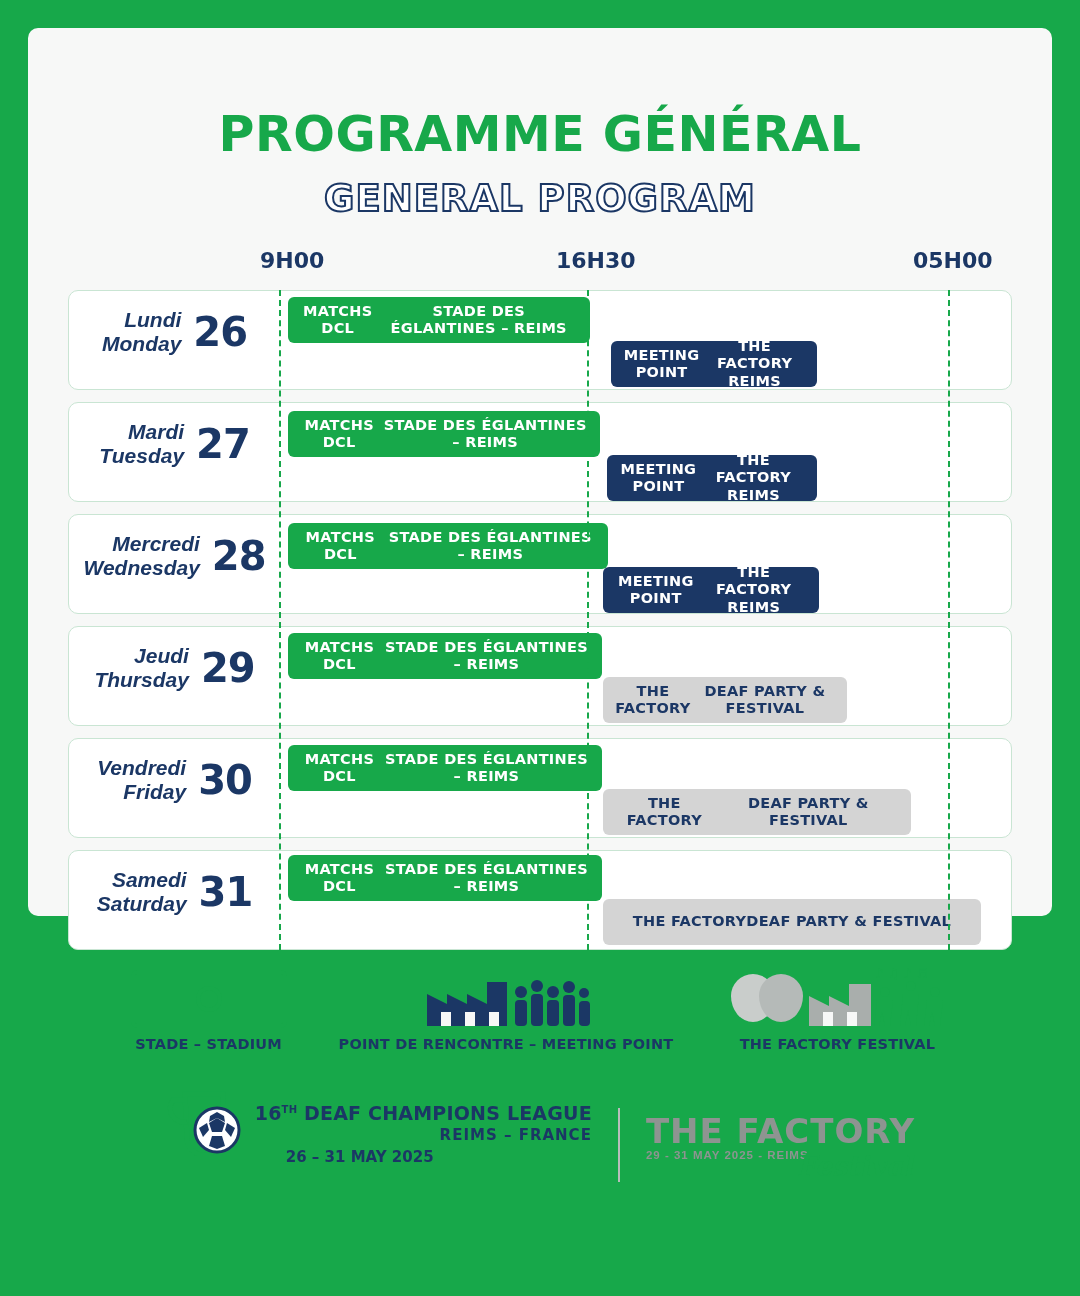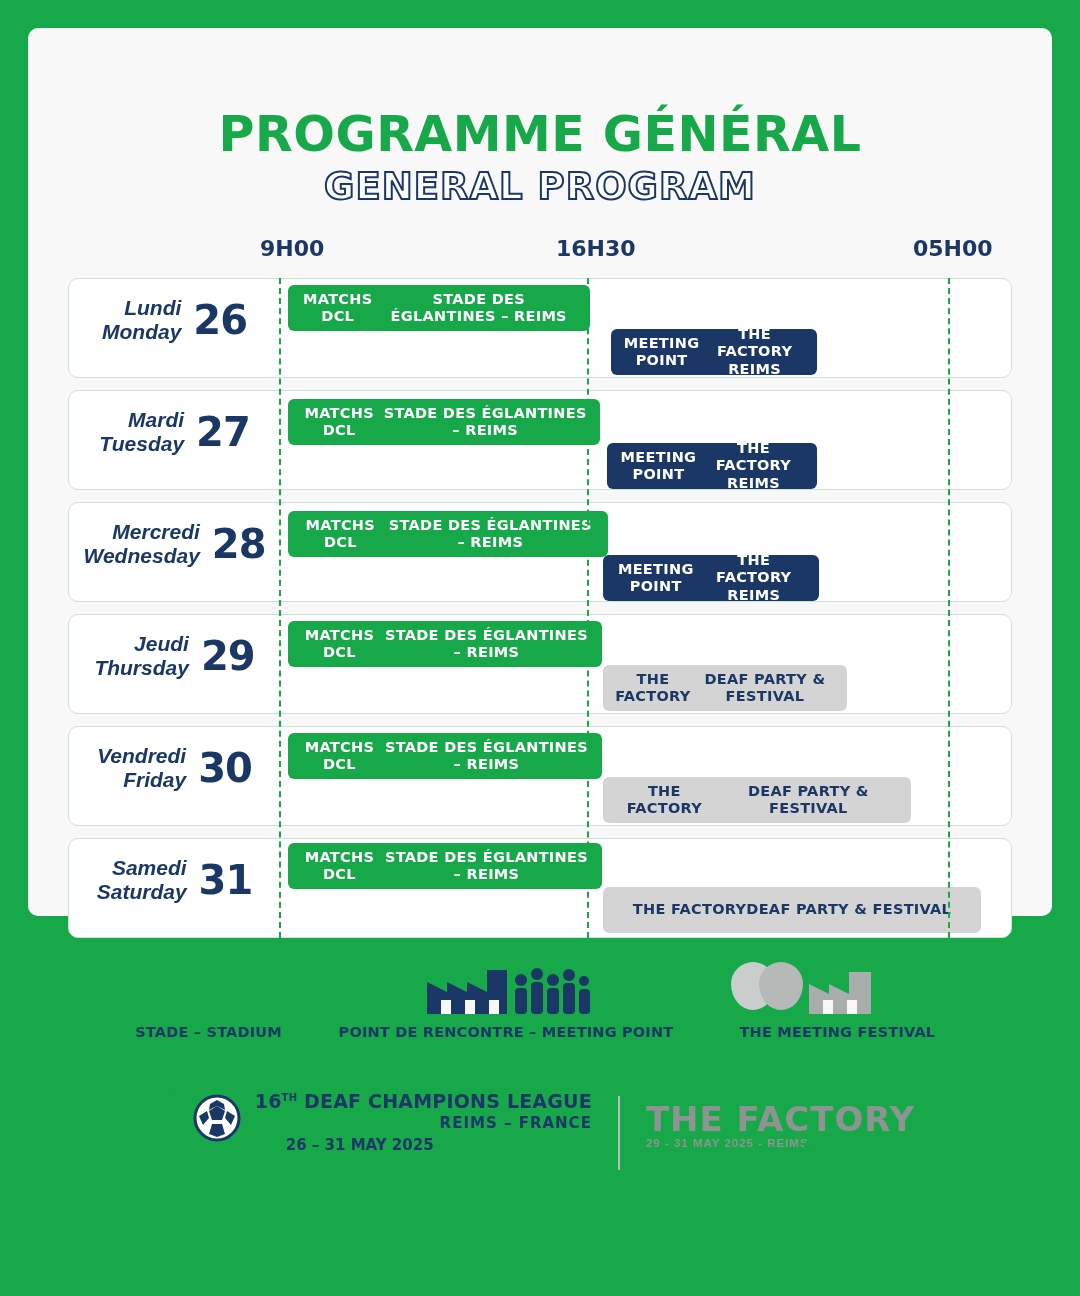--- a/index.html
+++ b/index.html
@@ -25,21 +25,21 @@
     color: #17a84a;
     font-family: "DejaVu Sans", sans-serif;
   }
   .title-en {
     font-size: 37px;
     font-weight: bold;
     letter-spacing: 1px;
     color: #ffffff;
     -webkit-text-stroke: 2px #1b3765;
     font-family: "DejaVu Sans", sans-serif;
-    margin-top: 2px;
+    margin-top: 14px;
   }
   .times {
     position: relative;
     height: 34px;
     margin-top: 28px;
   }
   .time {
     position: absolute;
     font-size: 22px;
     font-weight: bold;
@@ -351,21 +351,21 @@
             <circle cx="160" cy="26" r="5"></circle>
               <path d="M152 34 l16 0 l-3 26 l-5 0 l-3 -14 l-3 14 l-5 0 Z"></path>
             <circle cx="186" cy="20" r="5"></circle>
               <path d="M178 28 l16 0 l-3 32 l-5 0 l-3 -16 l-3 16 l-5 0 Z"></path>
             <circle cx="210" cy="26" r="5"></circle>
               <path d="M202 34 l16 0 l-3 26 l-5 0 l-3 -14 l-3 14 l-5 0 Z"></path>
             <text x="150" y="12" font-size="13" font-family="DejaVu Sans, sans-serif">♪ ♫ ♪ ♬</text>
           </g>
         </svg>
       </div>
-      <div class="legend-label">THE MEETING FESTIVAL</div>
+      <div class="legend-label">THE FACTORY FESTIVAL</div>
     </div>
   </div>
 
   <div class="footer">
     <div class="dcl-logo">
       <svg width="78" height="96" viewBox="0 0 78 96">
         <path d="M20 8 L58 8 L56 52 a17 17 0 0 1 -34 0 Z" fill="none" stroke="#17a84a" stroke-width="5"></path>
         <path d="M20 14 L8 14 a14 14 0 0 0 14 22" fill="none" stroke="#17a84a" stroke-width="5"></path>
         <rect x="30" y="70" width="18" height="10" fill="#17a84a"></rect>
         <rect x="20" y="82" width="38" height="8" fill="#17a84a"></rect>

